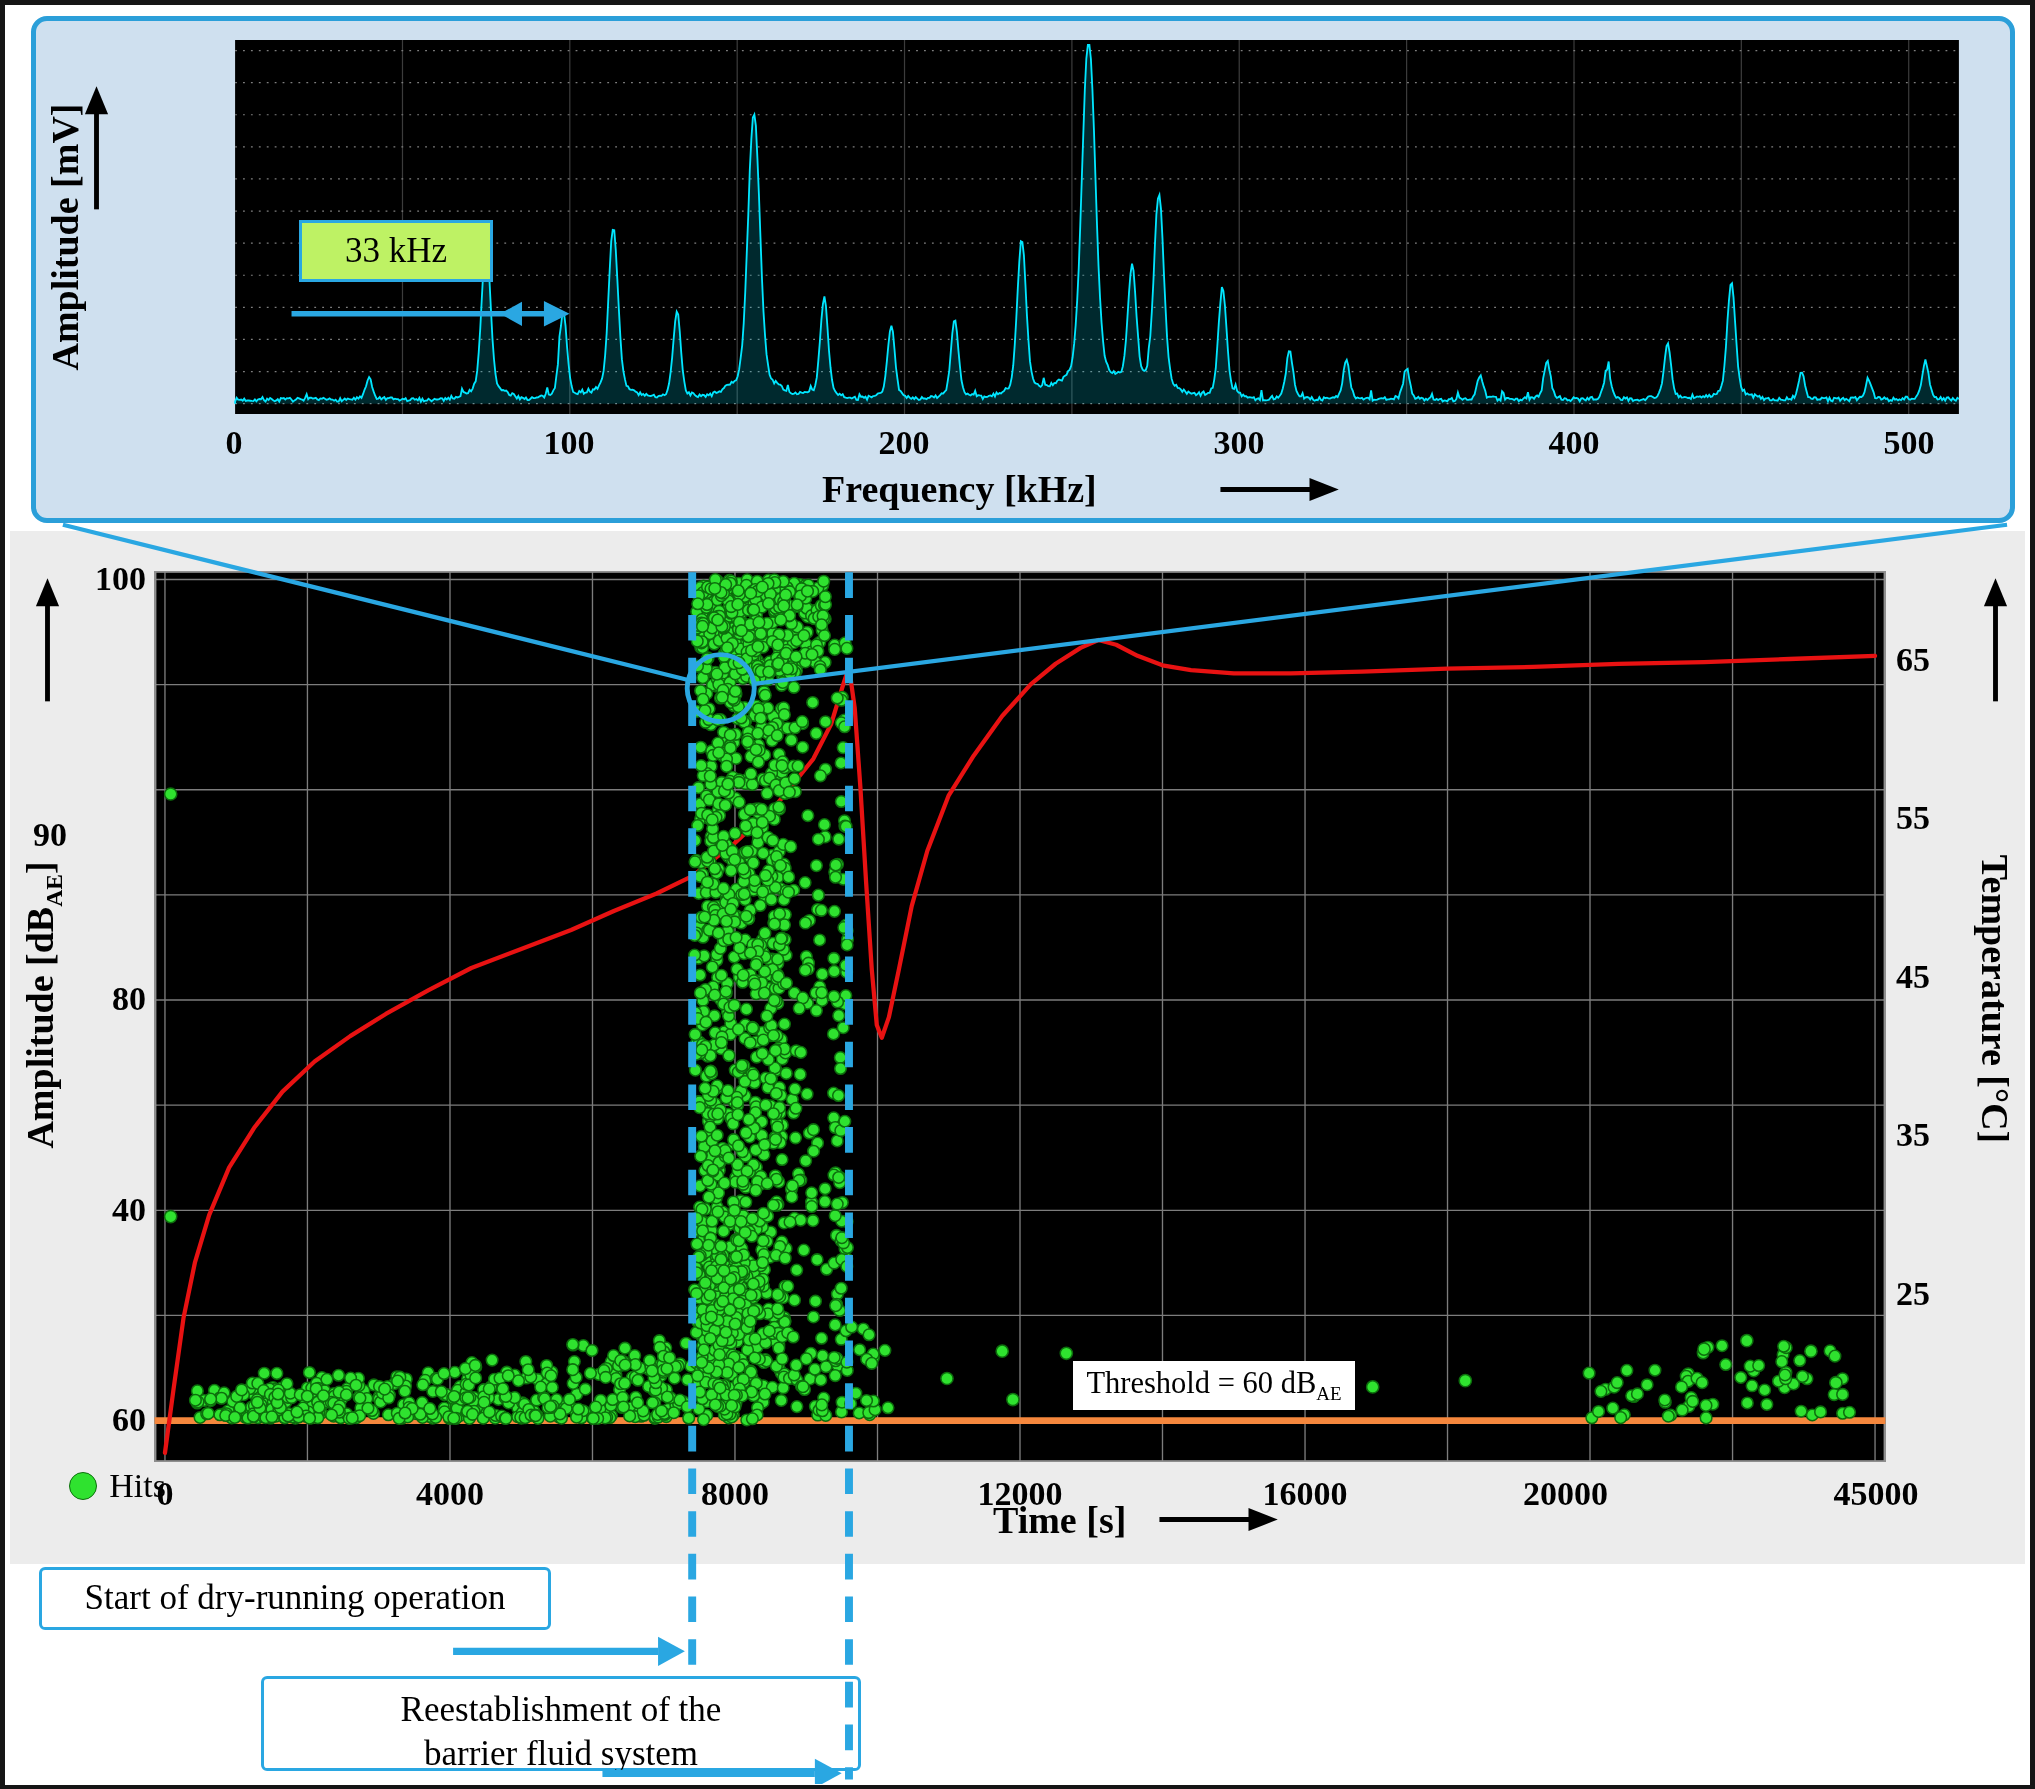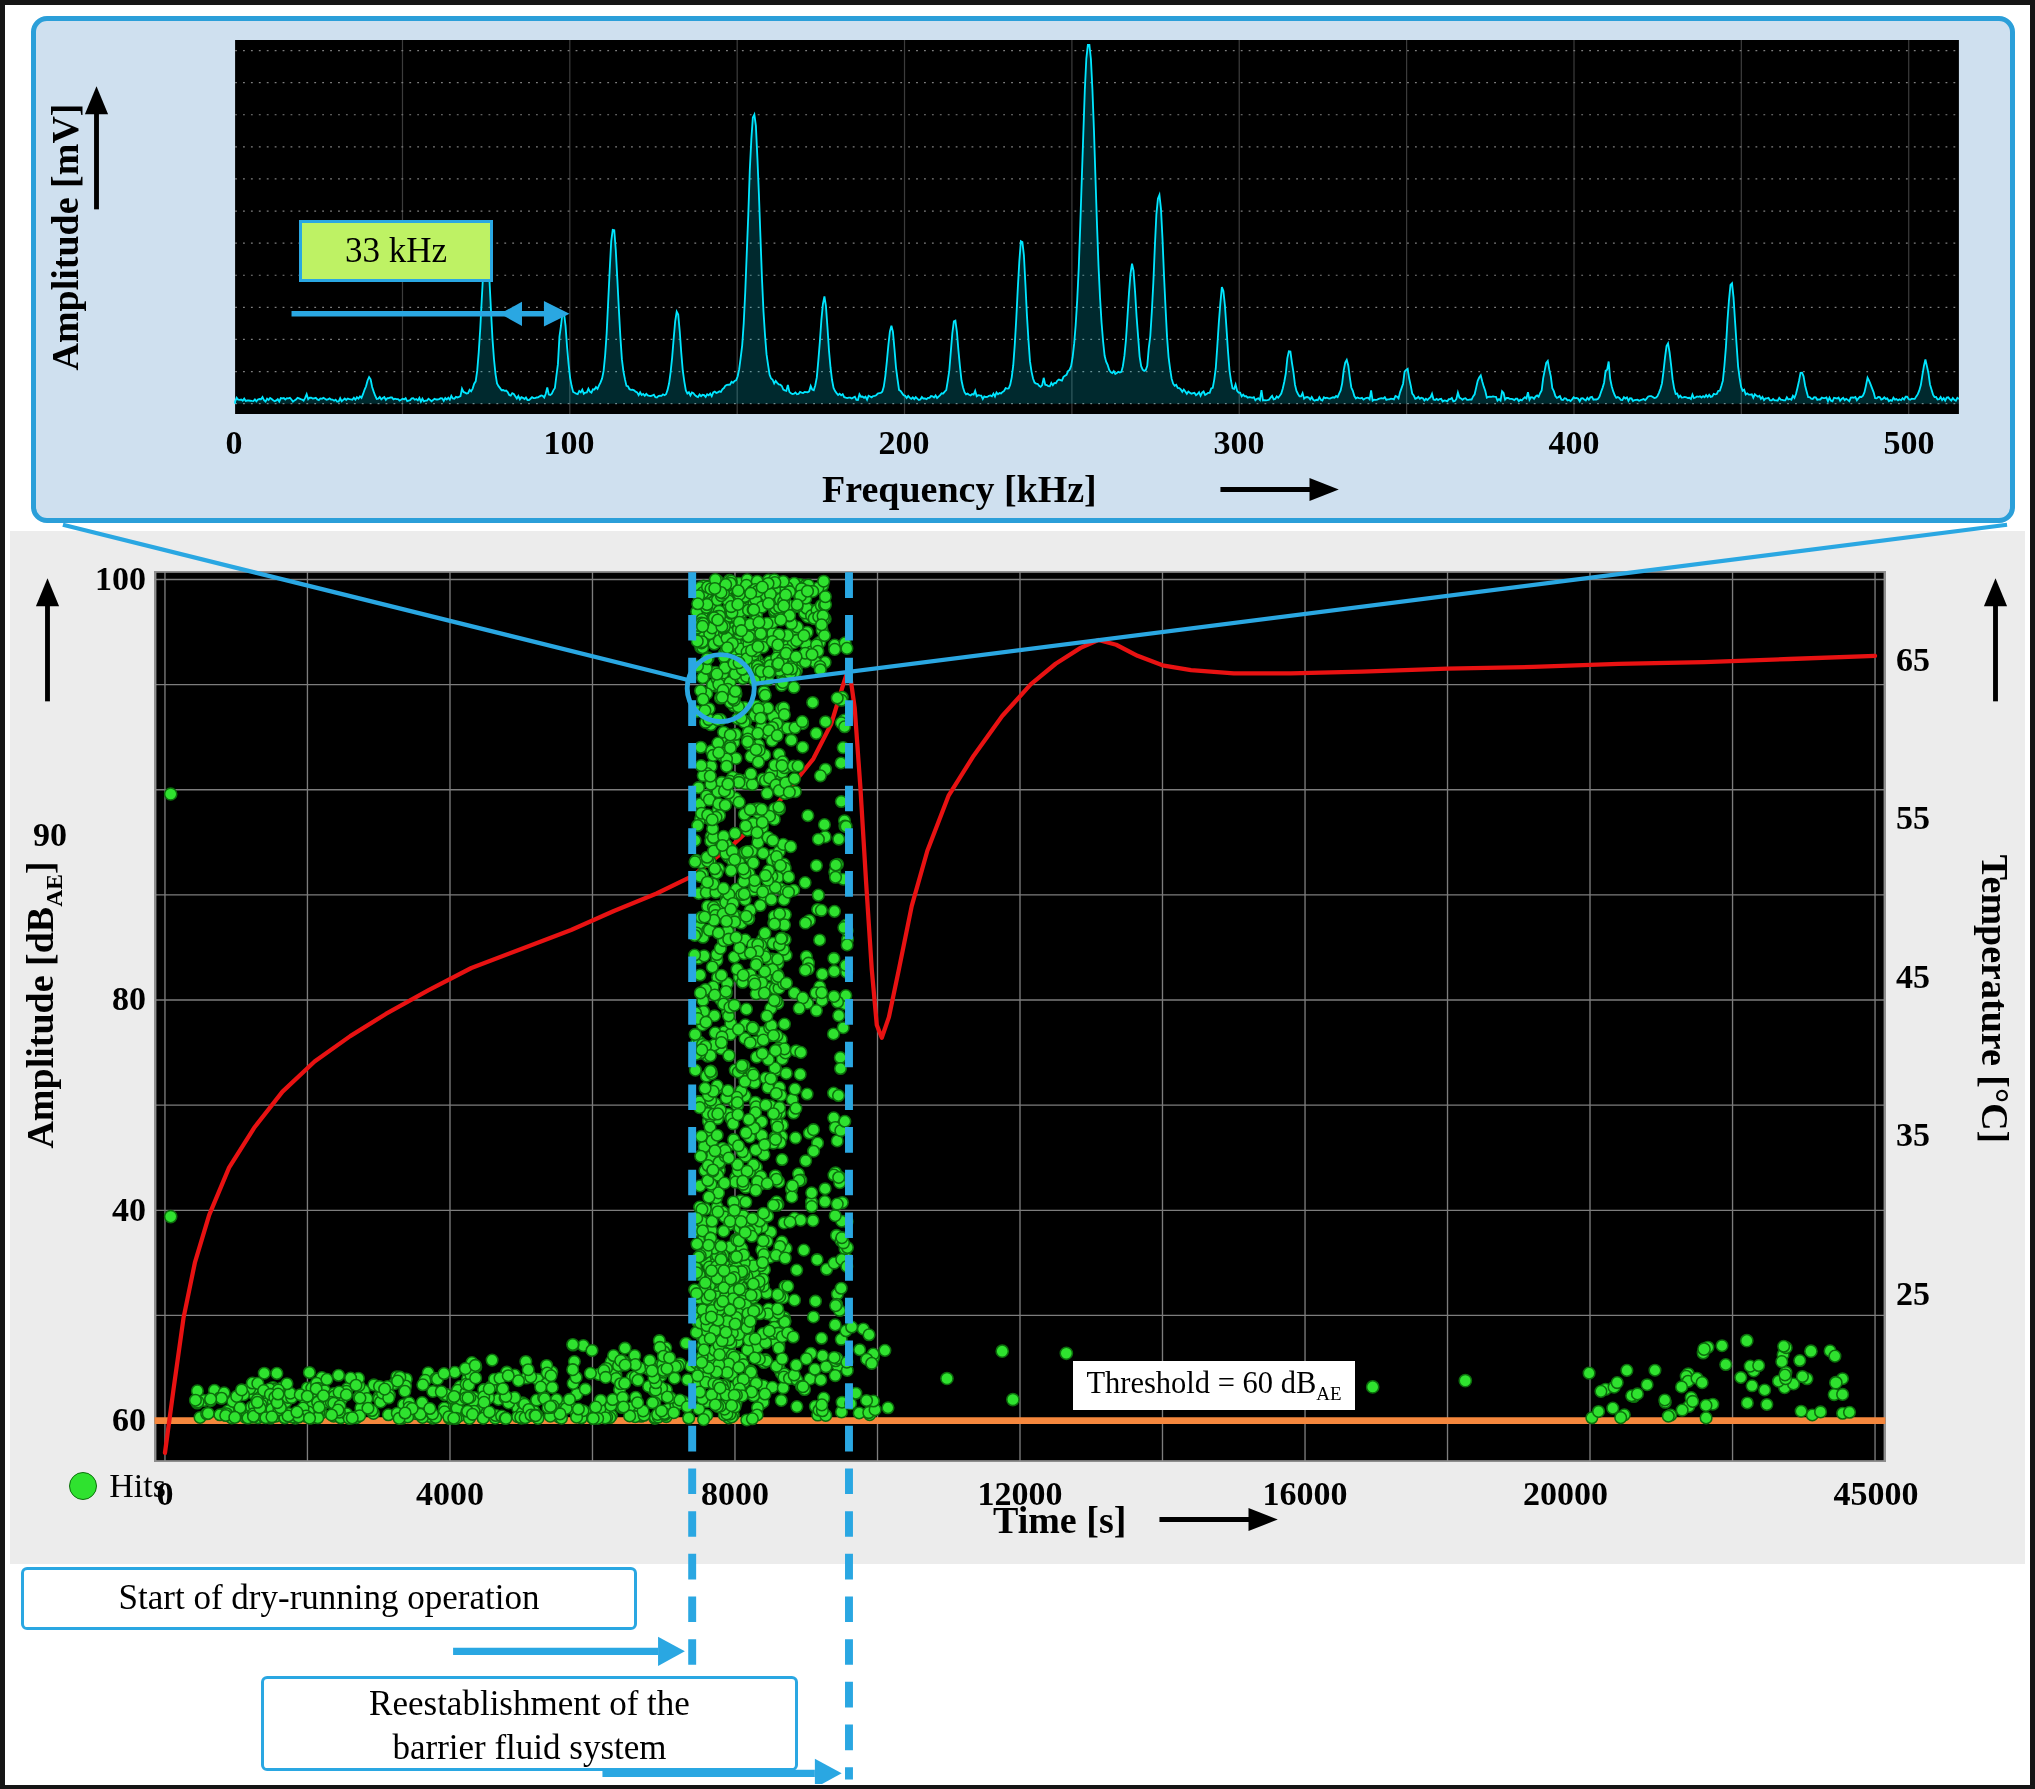--- a/index.html
+++ b/index.html
@@ -17,22 +17,22 @@
   .rot-label.cw{transform:translate(-50%,-50%) rotate(90deg)}
   .rot-label sub,.threshold-label sub{font-size:0.62em}
   .axis-xlabel{position:absolute;font-size:38px;font-weight:700;white-space:nowrap;z-index:20}
   .axis-arrow{z-index:20}
   .freq-box{position:absolute;left:294px;top:215px;width:194px;height:62px;background:#bef264;border:3.7px solid #2aa7e2;text-align:center;font-size:35px;line-height:56px;z-index:30}
   .threshold-label{position:absolute;left:1068px;top:1356px;background:#fff;padding:4.9px 13.4px;font-size:30.5px;z-index:25;white-space:nowrap}
   .legend{position:absolute;left:64px;top:1462px;display:flex;align-items:center;gap:12.2px;z-index:20}
   .legend-dot{width:28px;height:28px;border-radius:50%;background:#2fe22f;border:1.8px solid #0d6e0d}
   .legend-label{font-size:34px}
   .ann-box{position:absolute;background:#fff;border:3.7px solid #2aa7e2;border-radius:6.1px;font-size:35px;text-align:center;z-index:30}
-  .ann-box.box1{left:16px;top:1562px;width:616px;height:63px;line-height:56px}
-  .ann-box.box2{left:256px;top:1671px;width:537px;height:95px;line-height:44px;padding-top:3px}
+  .ann-box.box1{left:34px;top:1562px;width:512px;height:63px;line-height:56px}
+  .ann-box.box2{left:256px;top:1671px;width:600px;height:95px;line-height:44px;padding-top:9px}
 </style>
 </head>
 <body>
 
 <div class="figure">
 
   <div class="zoom-panel"></div>
   <div class="main-panel"></div>
 
   <svg id="spectrum-svg" style="left:229px;top:35px" width="1726" height="374" viewBox="0 0 2830 614">

